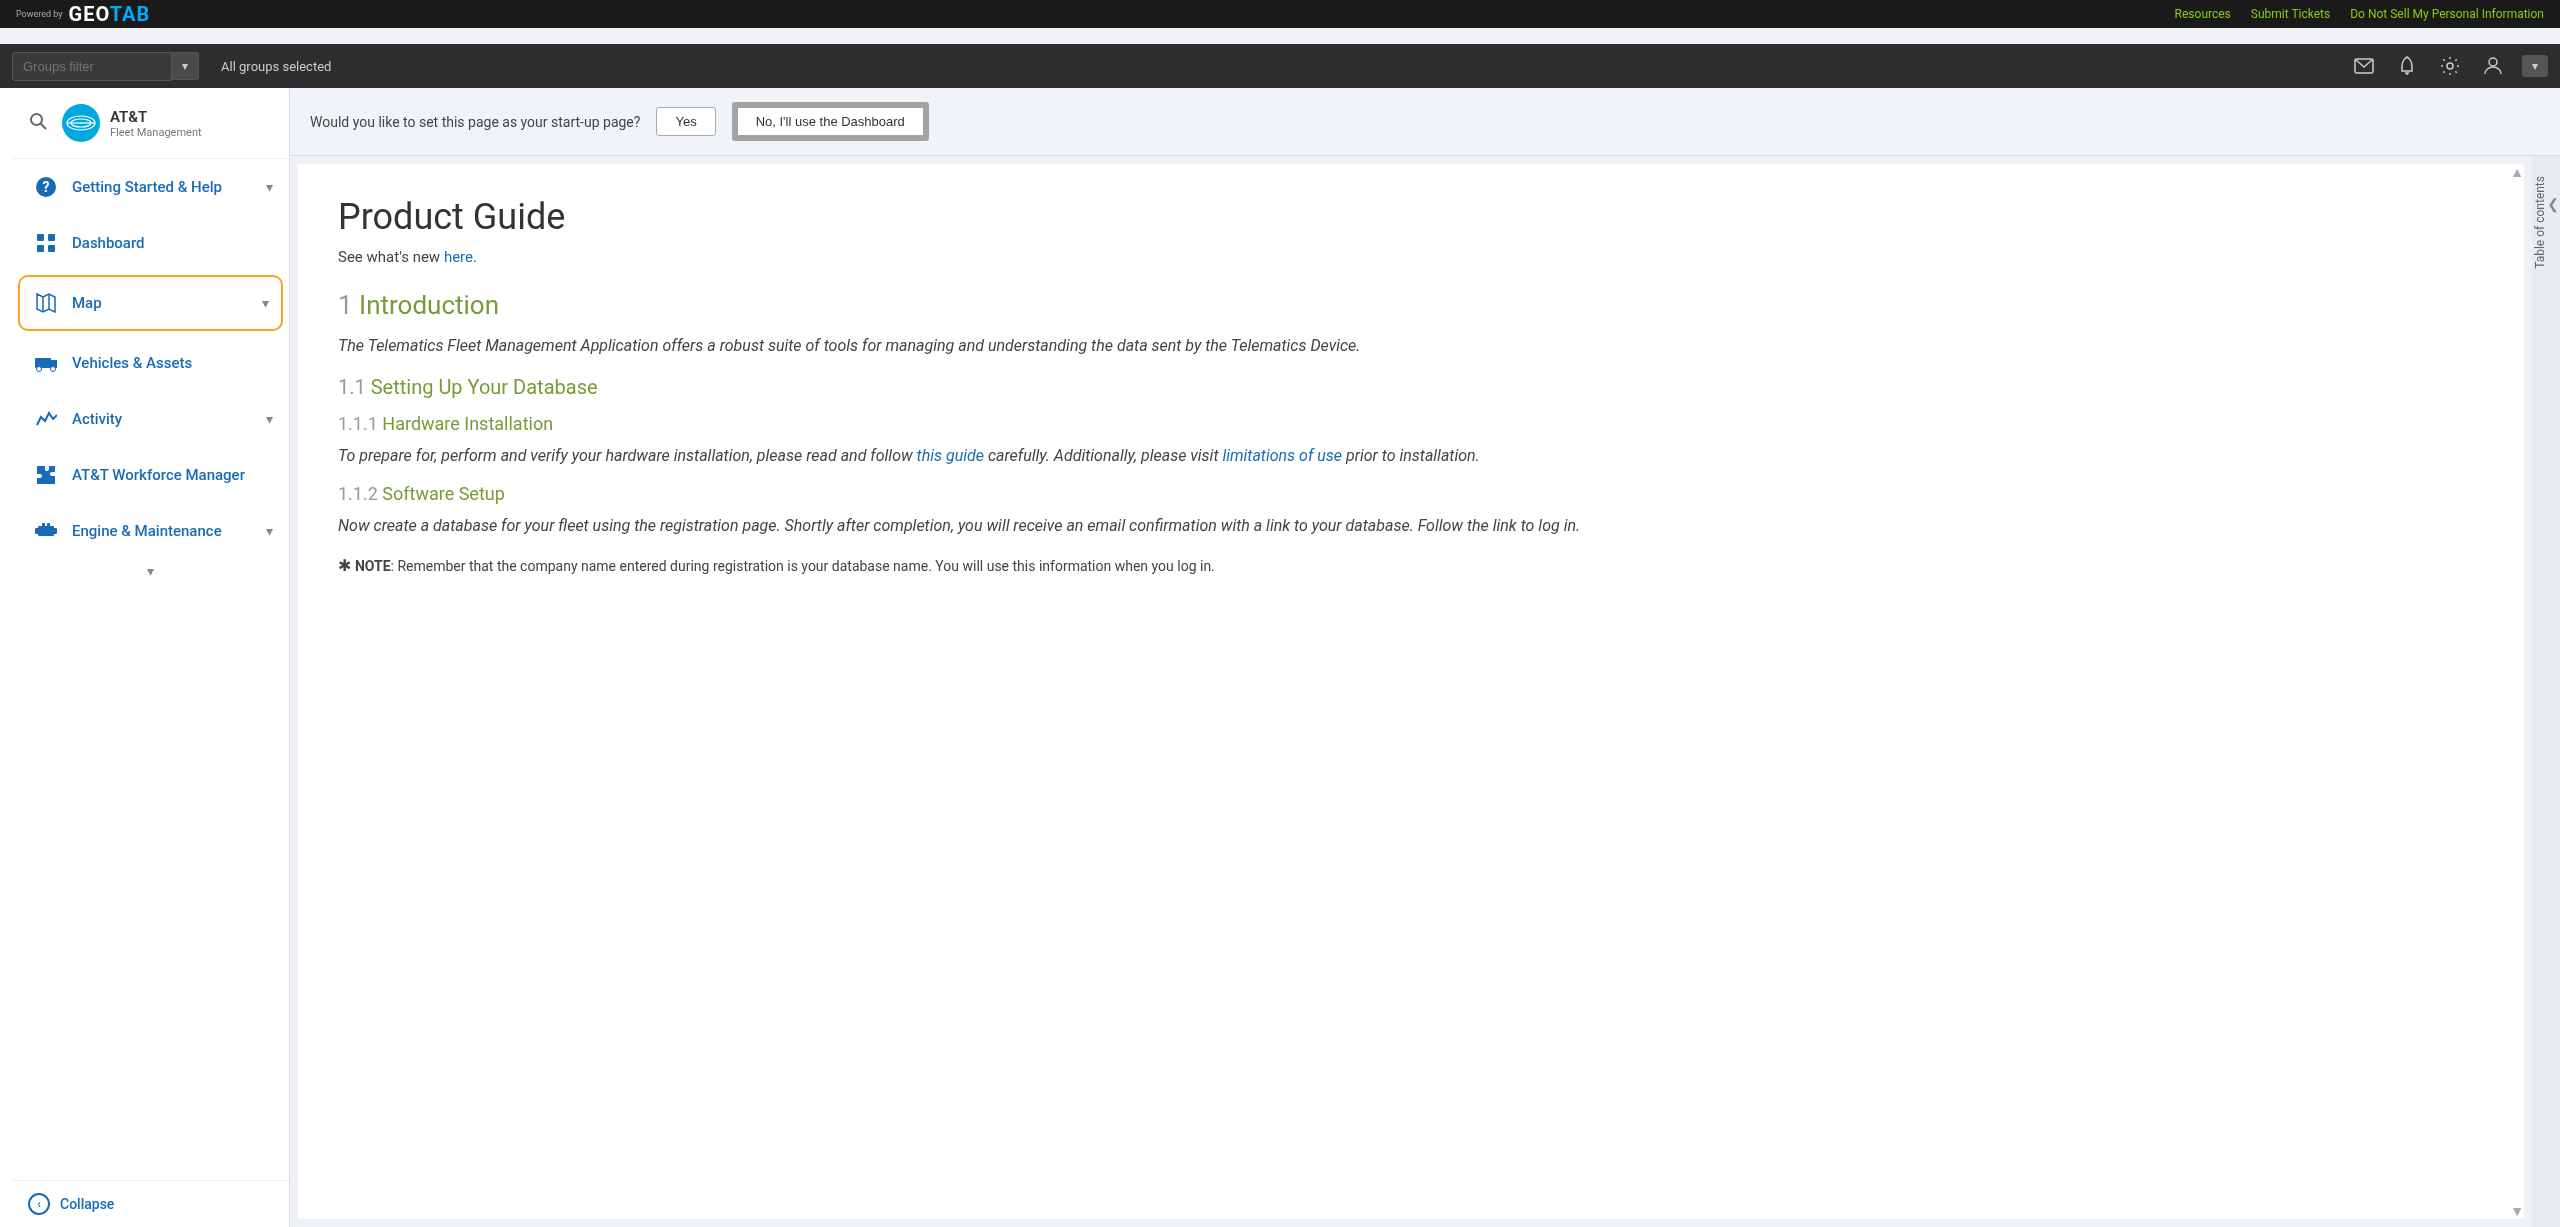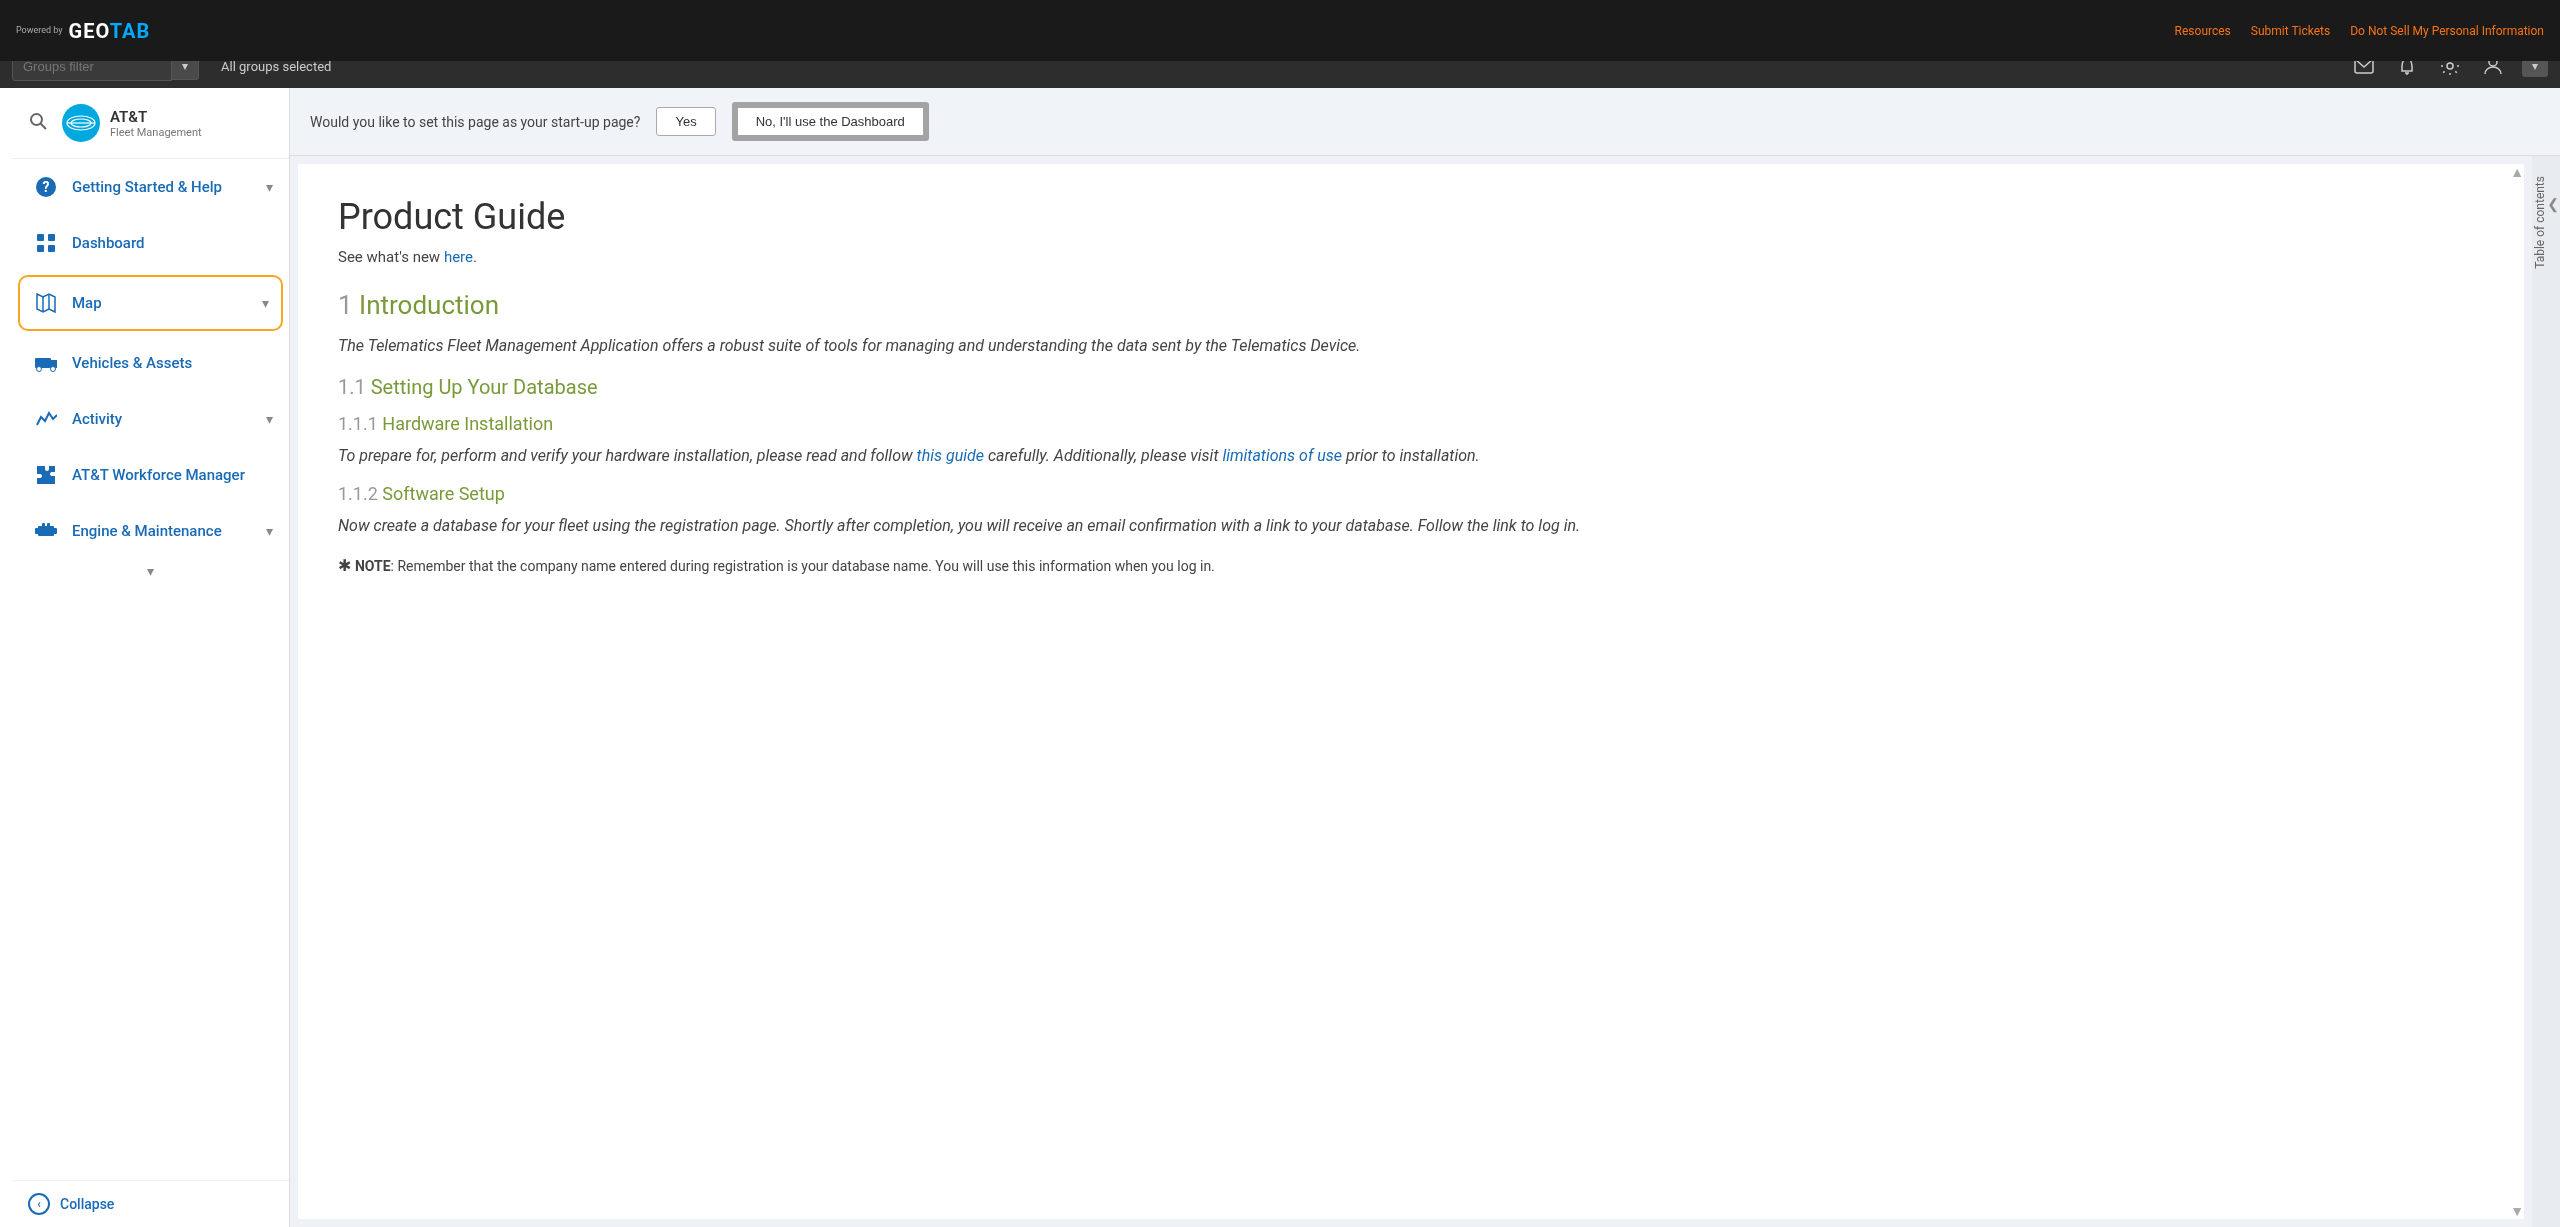--- a/index.html
+++ b/index.html
@@ -1,21 +1,21 @@
 <!DOCTYPE html>
 <html><head>
   <meta charset="utf-8">
   <style>
     * { box-sizing: border-box; margin: 0; padding: 0; }
     body { font-family: 'Roboto', Arial, sans-serif; font-size: 14px; background: #f0f2f5; overflow: hidden; }
 
     
     .top-bar {
       background: #1a1a1a;
-      height: 61px;
+      height: 28px;
       display: flex;
       align-items: center;
       justify-content: space-between;
       padding: 0 16px;
       position: fixed;
       top: 0; left: 0; right: 0;
       z-index: 100;
     }
     .top-bar-left {
       display: flex;
@@ -41,21 +41,21 @@
       letter-spacing: 1px;
     }
     .geotab-logo .logo-geo { color: white; }
     .geotab-logo .logo-tab { color: #00aaff; }
     .top-bar-right {
       display: flex;
       align-items: center;
       gap: 20px;
     }
     .top-bar-link {
-      color: #f97316;
+      color: #84cc16;
       font-size: 12px;
       cursor: pointer;
       text-decoration: none;
     }
 
     
     .second-bar {
       background: #2d2d2d;
       height: 44px;
       display: flex;

